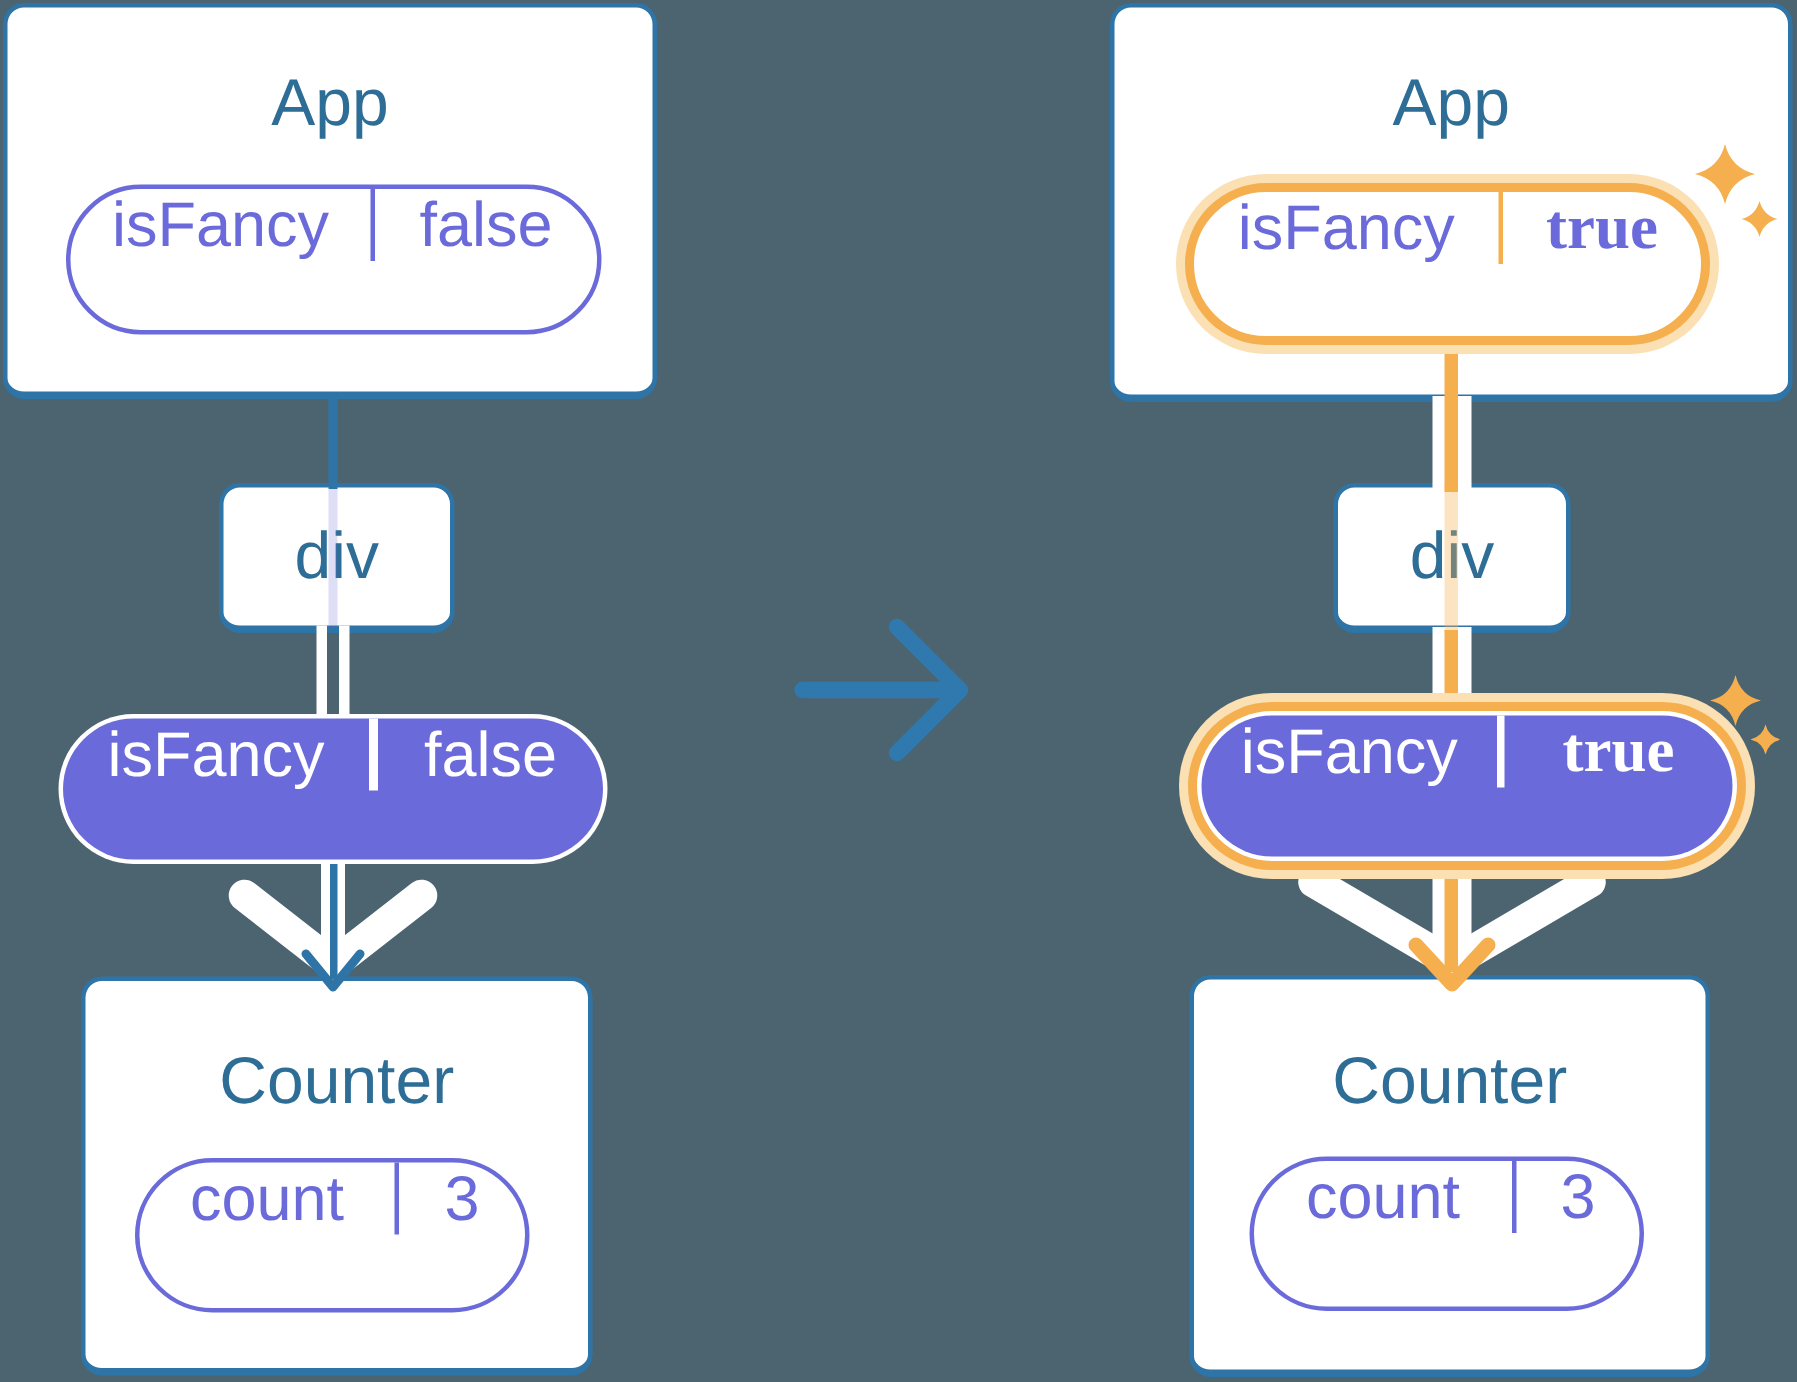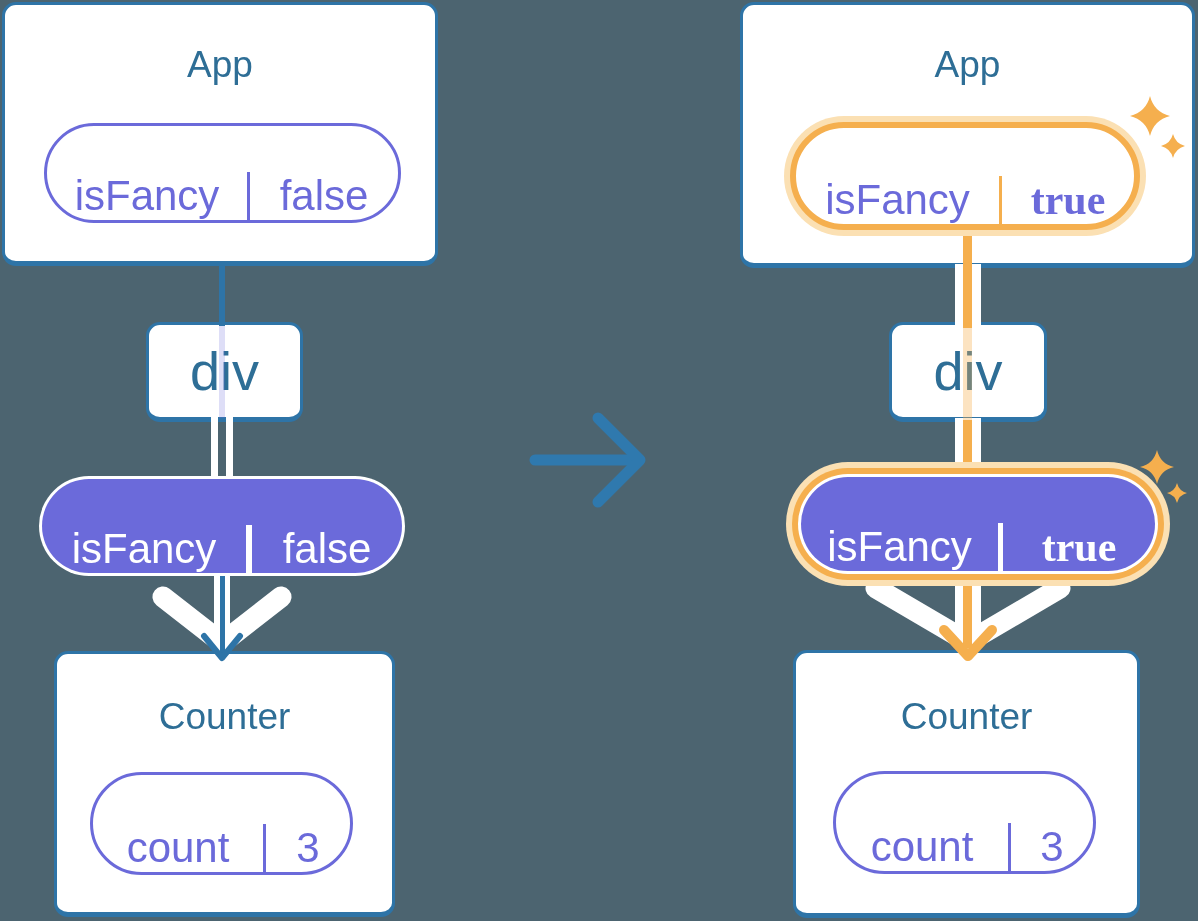--- a/index.html
+++ b/index.html
@@ -17,31 +17,31 @@
     position: absolute;
     background: #ffffff;
     border: 3px solid #2E74A7;
     border-bottom-width: 5px;
     border-radius: 14px;
     z-index: 1;
   }
   .card-title {
     position: absolute;
     text-align: center;
-    font-size: 37px;
+    font-size: 44px;
     font-weight: 500;
     color: #2E6E96;
     z-index: 4;
   }
 
   
   .pill {
     position: absolute;
     display: flex;
-    align-items: flex-end;
+    align-items: flex-start;
     border-radius: 54px;
     font-size: 42px;
     z-index: 4;
   }
   .pill .seg {
     display: flex;
     align-items: center;
     justify-content: center;
   }
   .pill .seg.grow { flex: 1; }
@@ -81,21 +81,21 @@
   svg { position: absolute; overflow: visible; }
 
   
   .app-card-L     { left: 2px;   top: 2px;   width: 436px; height: 264px; }
   .app-title-L    { left: 2px;   top: 44px;  width: 436px; }
   .app-pill-L     { left: 44px;  top: 123px; width: 357px; height: 100px; }
   .app-pill-L .seg:first-child { width: 200px; }
   .conn-L1        { left: 219px; top: 265px; width: 6px;   height: 61px; }
   .div-card-L     { left: 146px; top: 322px; width: 157px; height: 100px; display:flex; align-items:center; justify-content:center; }
   .lav-line-L     { left: 219px; top: 326px; width: 6px;   height: 92px; }
-  .div-label-L    { font-size: 54px; font-weight: 500; color: #2E6E96; position: relative; z-index: 4; }
+  .div-label-L    { font-size: 44px; font-weight: 500; color: #2E6E96; position: relative; z-index: 4; }
   .dbl-L-a        { left: 211px; top: 417px; width: 7px;   height: 65px; }
   .dbl-L-b        { left: 226px; top: 417px; width: 7px;   height: 65px; }
   .passed-pill-L  { left: 42px;  top: 479px; width: 360px; height: 94px; border-radius: 47px; }
   .passed-pill-L .seg:first-child { width: 204px; }
   .arrow-channel-L{ left: 214px; top: 570px; width: 16px;  height: 68px; }
   .arrow-line-L   { left: 220px; top: 573px; width: 5px;   height: 80px; }
   .chevron-L      { left: 150px; top: 585px; }
   .arrowhead-L    { left: 198px; top: 630px; }
   .counter-card-L { left: 54px;  top: 651px; width: 341px; height: 266px; }
   .counter-title-L{ left: 54px;  top: 696px; width: 341px; }

